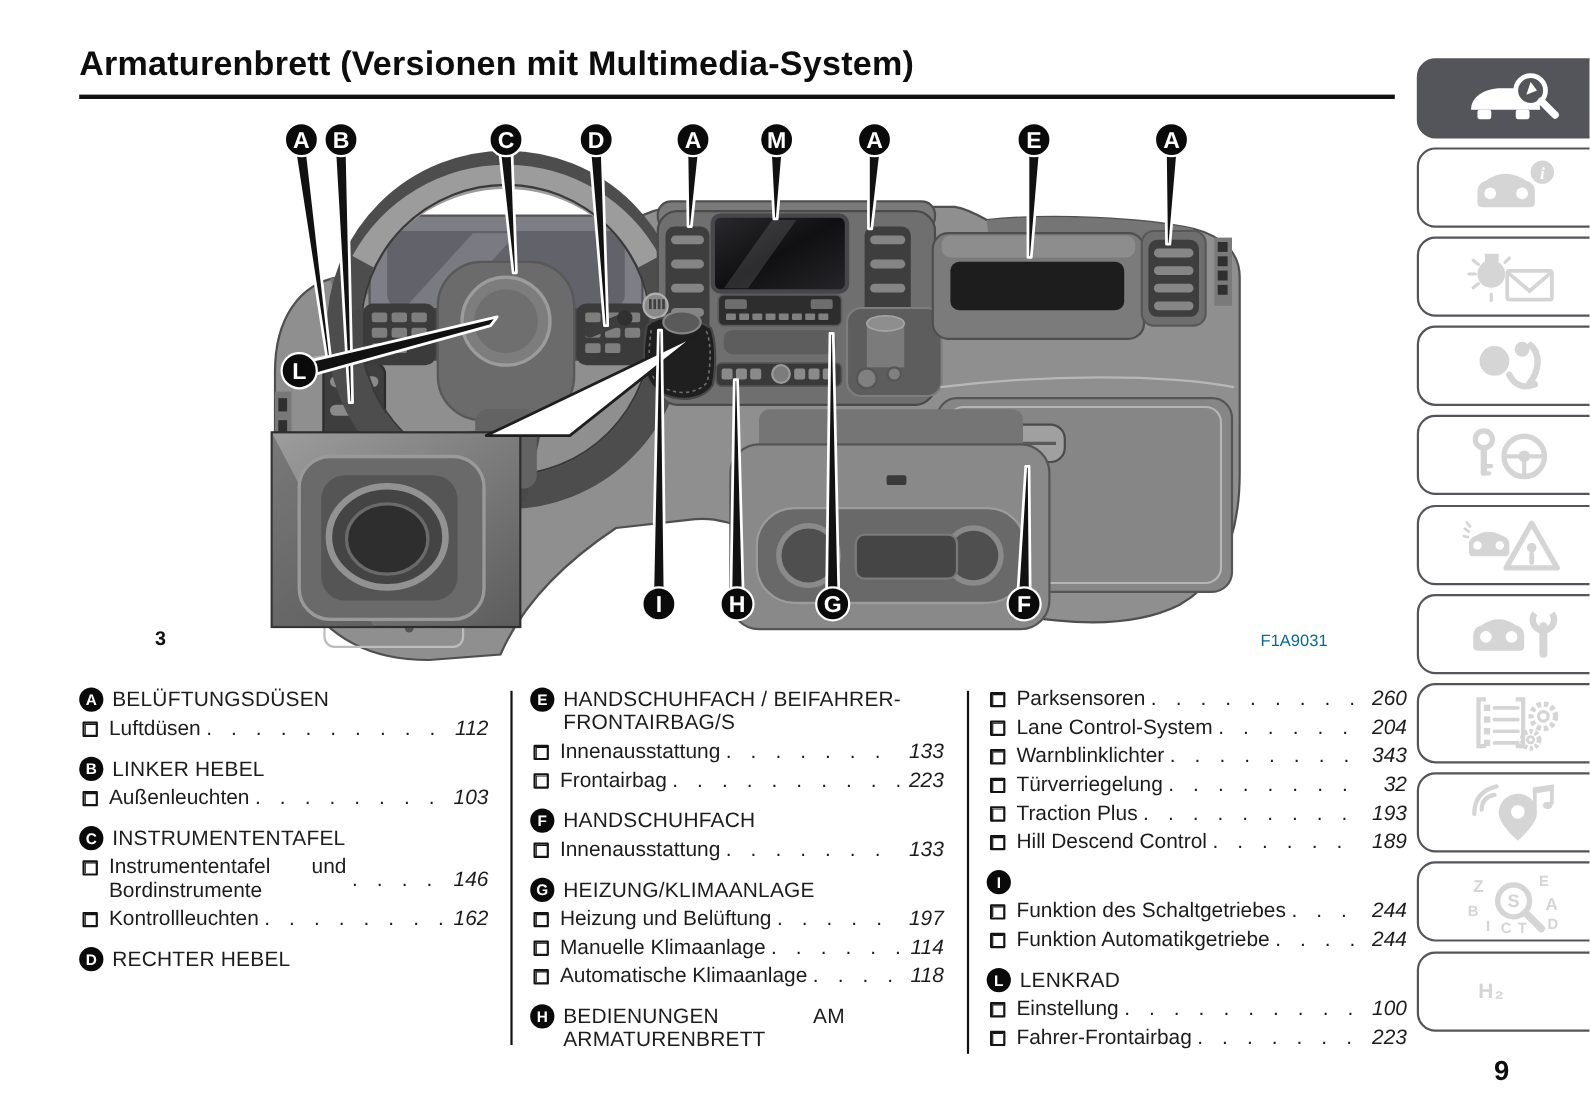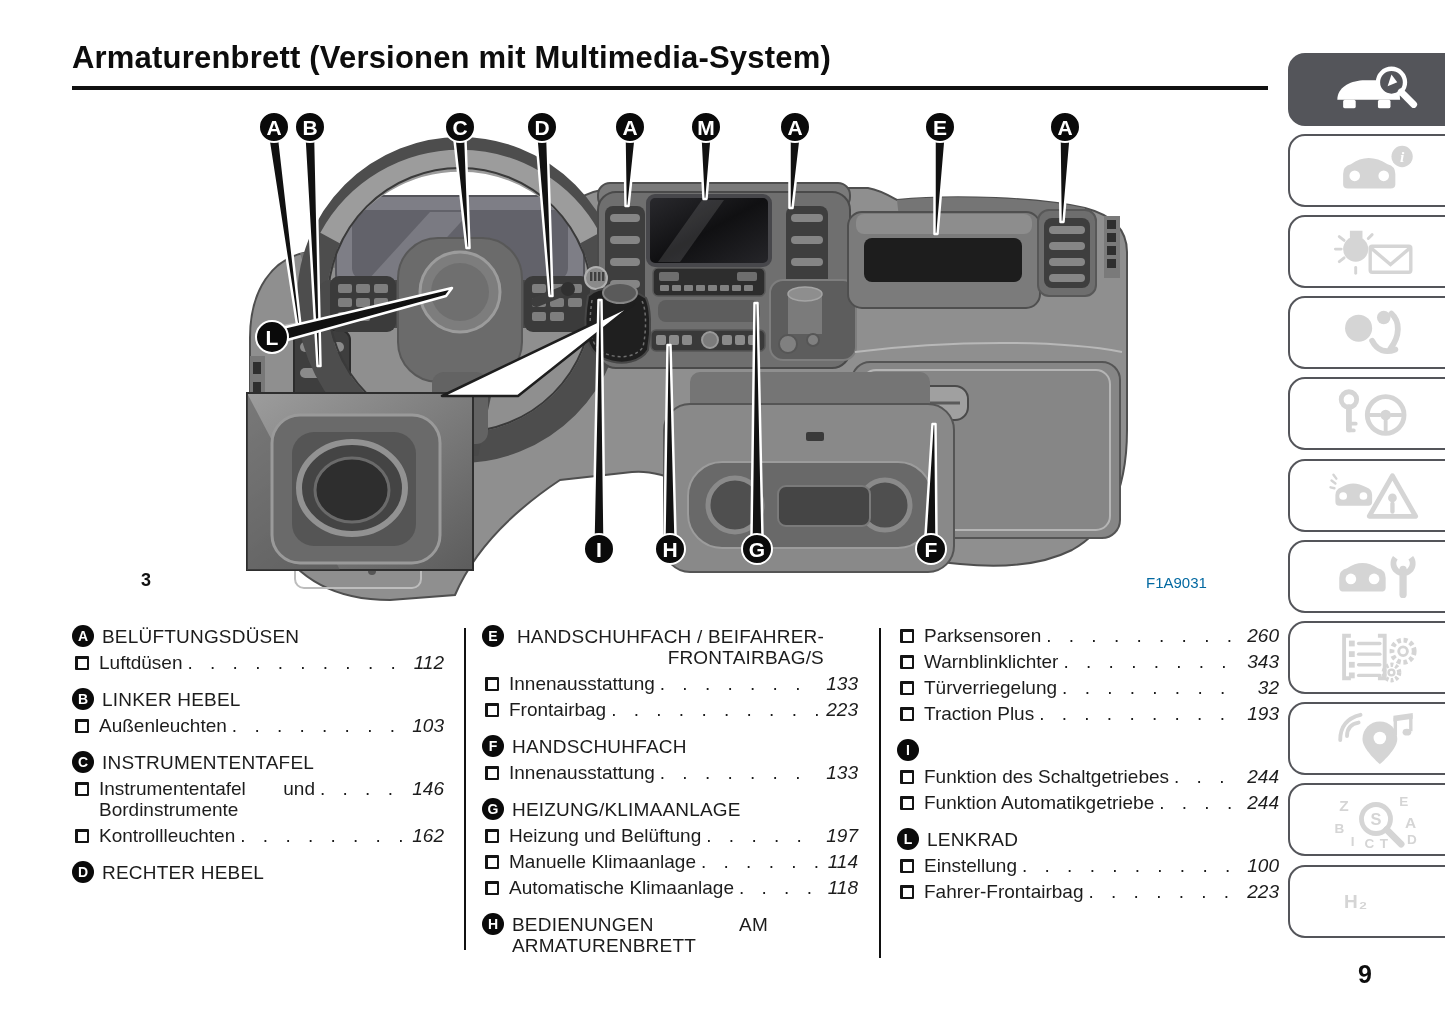--- a/index.html
+++ b/index.html
@@ -28,23 +28,23 @@
   .vdiv1{left:464px;top:628px;height:322px;}
   .vdiv2{left:879px;top:628px;height:330px;}
   .sec{margin-bottom:16px;}
   .sec-h{display:flex;align-items:flex-start;margin-bottom:5px;}
   .badge{
     flex:0 0 auto;width:22px;height:22px;border-radius:50%;background:#0a0a0a;color:#fff;
     display:inline-flex;align-items:center;justify-content:center;
     font-size:14px;font-weight:bold;margin-right:8px;margin-top:-1px;
   }
   .sec-title{letter-spacing:.2px;white-space:nowrap;}
-  .sec-title.wrap2{white-space:normal;width:312px;text-align:right;}
+  .sec-title.wrap2{white-space:normal;width:312px;}
   .sec-title.wrap2j{white-space:normal;width:256px;text-align:justify;}
-  .item{position:relative;padding-left:27px;display:flex;align-items:flex-start;margin-top:5px;}
+  .item{position:relative;padding-left:27px;display:flex;align-items:center;margin-top:5px;}
   .cb{
     position:absolute;left:3px;top:4px;width:10px;height:10px;
     border:2px solid #141414;border-radius:1px;box-shadow:inset 1px 1px 0 #141414;
   }
   .lbl{flex:0 1 auto;}
   .lbl.wrapj{max-width:216px;text-align:justify;}
   .dots{flex:1 1 0;overflow:hidden;white-space:nowrap;letter-spacing:6px;padding:0 5px;color:#1c1c1c;}
   .dots::after{content:". . . . . . . . . . . . . . . . . . . . . . . . .";}
   .pg{flex:0 0 auto;min-width:40px;text-align:right;font-style:italic;}
   
@@ -493,35 +493,47 @@
 <div class="col col3">
   <div class="sec" style="margin-top:-6px;">
     <div class="item">
         <span class="cb"></span>
         <span class="lbl">Parksensoren</span>
         <span class="dots"></span>
         <span class="pg">260</span>
       </div>
     <div class="item">
         <span class="cb"></span>
+        <span class="lbl">Lane Control-System</span>
+        <span class="dots"></span>
+        <span class="pg">204</span>
+      </div>
+    <div class="item">
+        <span class="cb"></span>
         <span class="lbl">Warnblinklichter</span>
         <span class="dots"></span>
         <span class="pg">343</span>
       </div>
     <div class="item">
         <span class="cb"></span>
         <span class="lbl">Türverriegelung</span>
         <span class="dots"></span>
         <span class="pg">32</span>
       </div>
     <div class="item">
         <span class="cb"></span>
         <span class="lbl">Traction Plus</span>
         <span class="dots"></span>
         <span class="pg">193</span>
+      </div>
+    <div class="item">
+        <span class="cb"></span>
+        <span class="lbl">Hill Descend Control</span>
+        <span class="dots"></span>
+        <span class="pg">189</span>
       </div>
   </div>
   <div class="sec">
     <div class="sec-h">
         <span class="badge">I</span>
       </div>
     <div class="item">
         <span class="cb"></span>
         <span class="lbl">Funktion des Schaltgetriebes</span>
         <span class="dots"></span>

